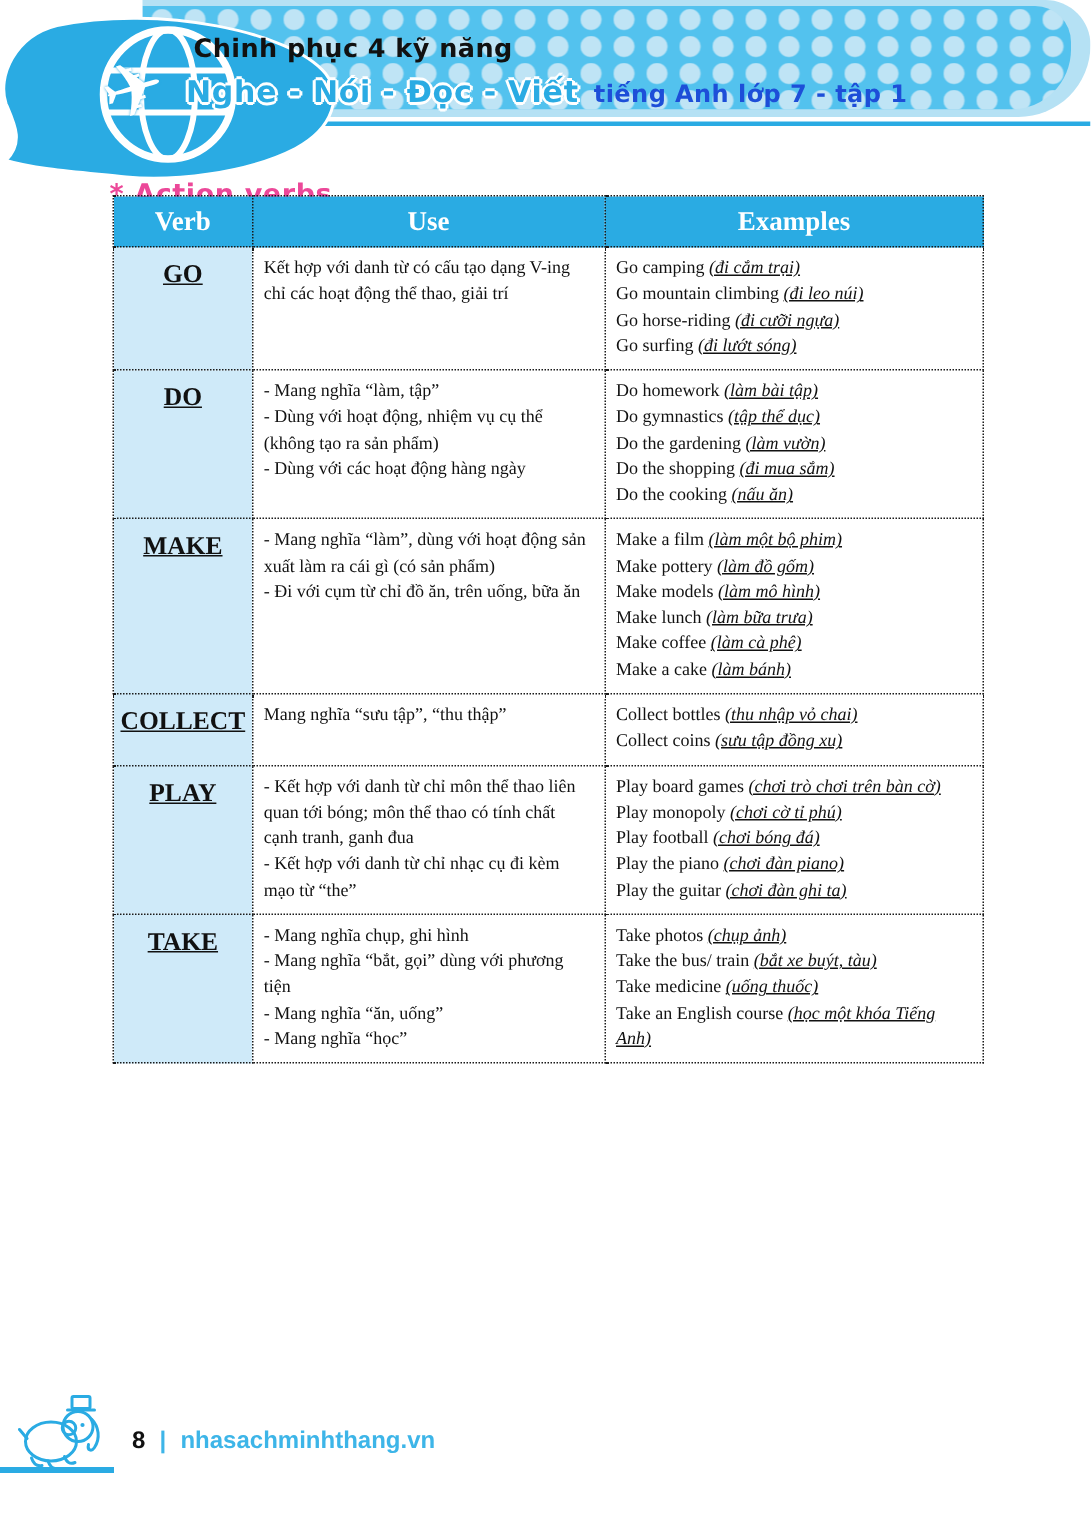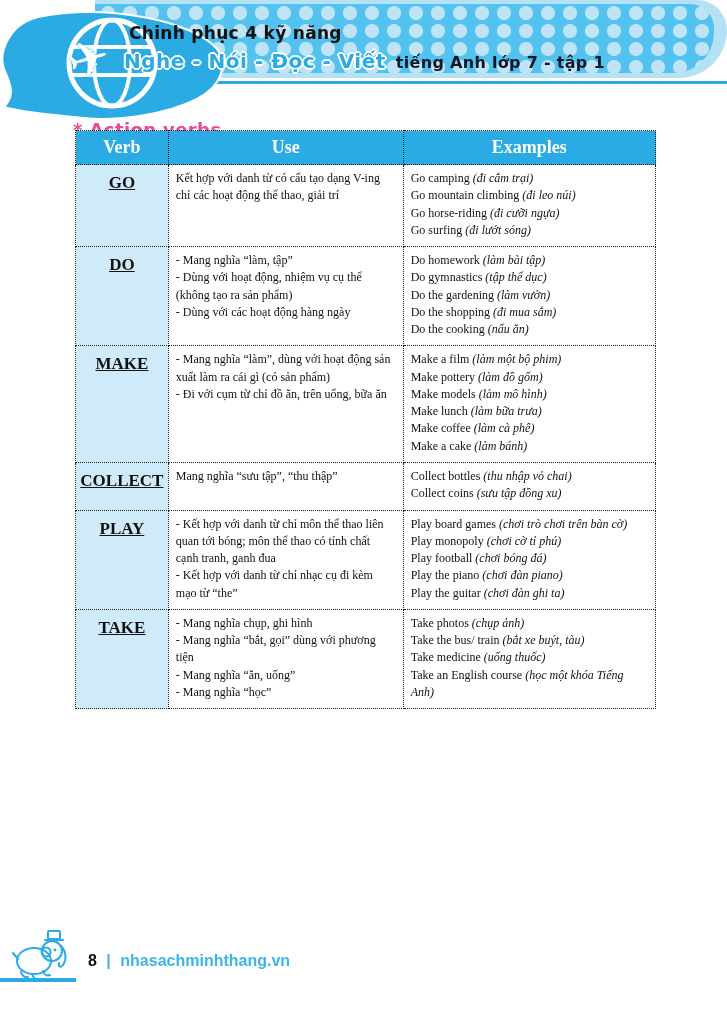--- a/index.html
+++ b/index.html
@@ -19,36 +19,36 @@
   .logo-wrap  { position:absolute; left:-4px; top:5px; width:232px; height:115px; }
   .logo-wrap svg { display:block; }
   .plane-glyph { position:absolute; left:72px; top:26px; font:700 50px "DejaVu Sans",sans-serif;
                  color:#ffffff; transform:rotate(-16deg); text-shadow:0 0 2px #2aabe3; }
   .hdr-line1 { position:absolute; left:129px; top:23px; color:#111;
                font:700 17px "DejaVu Sans",sans-serif; letter-spacing:.3px; }
   .hdr-line2 { position:absolute; left:124px; top:49px; white-space:nowrap; }
   .hdr-line2 .hl { color:#2aabe3; font:800 20px "DejaVu Sans",sans-serif; letter-spacing:.5px;
         text-shadow:-2px 0 #fff,2px 0 #fff,0 -2px #fff,0 2px #fff,
                     -1px -1px #fff,1px -1px #fff,-1px 1px #fff,1px 1px #fff; }
-  .hdr-line2 .rest { color:#0f172a; font:700 16px "DejaVu Sans",sans-serif; margin-left:6px; letter-spacing:.3px; }
+  .hdr-line2 .rest { color:#1d4ed8; font:700 16px "DejaVu Sans",sans-serif; margin-left:6px; letter-spacing:.3px; }
 
   
   .section-title { position:absolute; left:73px; top:104px; color:#ec4899;
                    font:800 18px "DejaVu Sans",sans-serif; letter-spacing:.4px;margin-top:15px; }
 
   
   .tbl-wrap { position:absolute; left:75px; top:130px; width:581px; }
   table { width:100%; border-collapse:collapse; }
   th, td { border:1.5px dotted #1a1a1a; vertical-align:top; }
   th { background:#2aabe3; color:#fff; font:700 18px "Liberation Serif",serif;
        text-align:center; padding:6px 0; }
   td.verb-cell { background:#cfeaf9; font-weight:700; font-size:17px; text-align:center;
                  padding-top:8px; color:#111;text-decoration:underline; }
   td.use-cell, td.examples-cell { padding:5px 7px 7px; font-size:12px; line-height:1.44; color:#111; }
-  .ex-line i { font-style:italic; }
+  .ex-line i { font-style:italic;text-decoration:underline; }
 
   
   .eleph { position:absolute; left:12px; top:929px; }
   .eleph-line { position:absolute; left:0; top:978px; width:76px; height:4px; background:#2aabe3; }
   .footer-text { position:absolute; left:88px; top:952px; white-space:nowrap;
                  font:700 16px "Liberation Sans",sans-serif; }
   .footer-text .pg  { color:#111; }
   .footer-text .sep { color:#3db5e8; margin:0 5px; }
   .footer-text .site{ color:#3db5e8; }
 </style>

